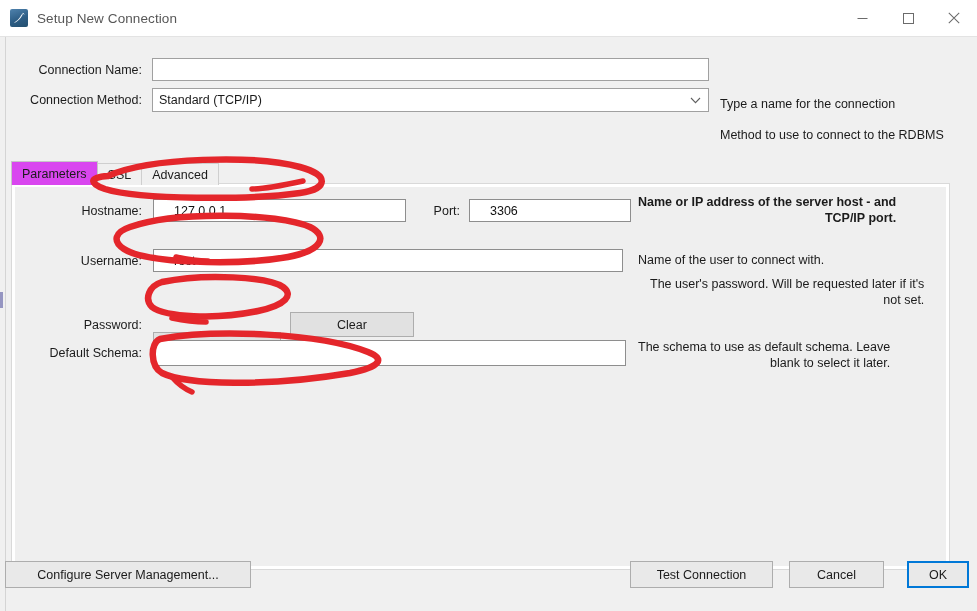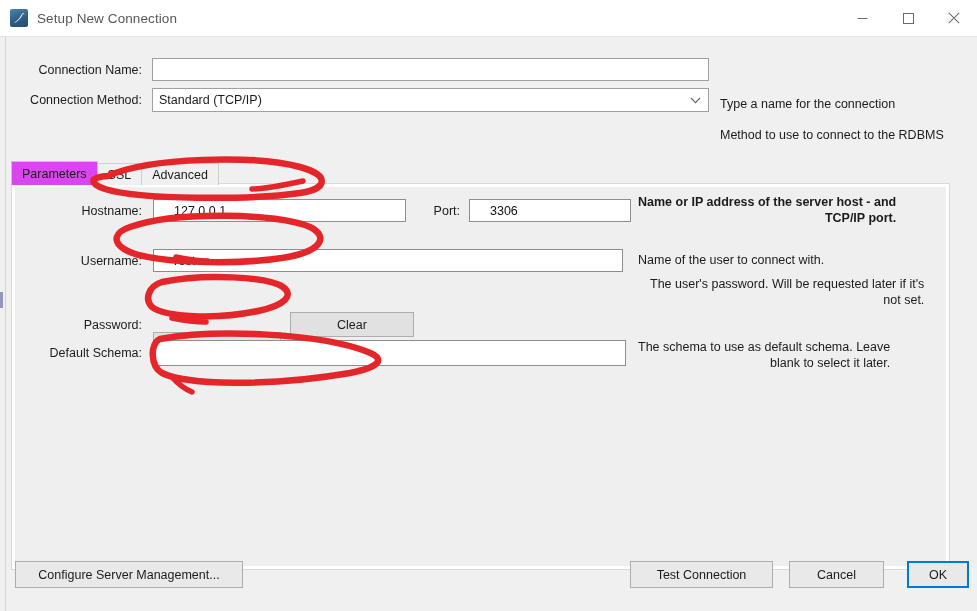--- a/index.html
+++ b/index.html
@@ -340,21 +340,21 @@
 not set.</div>
 
     <div class="prow" style="left:20px; top:303px;">
       <div class="lbl" style="width:122px;">Default Schema:</div>
       <div class="textbox sunken" style="margin-left:11px; width:473px; height:26px;"></div>
     </div>
     <div class="hint" style="left:638px; top:303px;">The schema to use as default schema. Leave
 blank to select it later.</div>
 
     <div class="bottombar">
-      <div class="btn-bottom" style="left:15px; top:12px; width:228px;">Configure Server Management...</div>
+      <div class="btn-bottom" style="left:5px; top:12px; width:246px;">Configure Server Management...</div>
       <div class="btn-bottom" style="left:630px; top:12px; width:143px;">Test Connection</div>
       <div class="btn-bottom" style="left:789px; top:12px; width:95px;">Cancel</div>
       <div class="btn-bottom primary" style="left:899px; top:12px; width:62px;">OK</div>
     </div>
 
     <div class="annot" style="left:0; top:0; width:977px; height:575px;">
       <svg width="977" height="575" viewBox="0 0 977 575">
         <g fill="none" stroke="#E4262B" stroke-width="6.5" stroke-linecap="round" stroke-linejoin="round">
 
           <path d="M108 139

